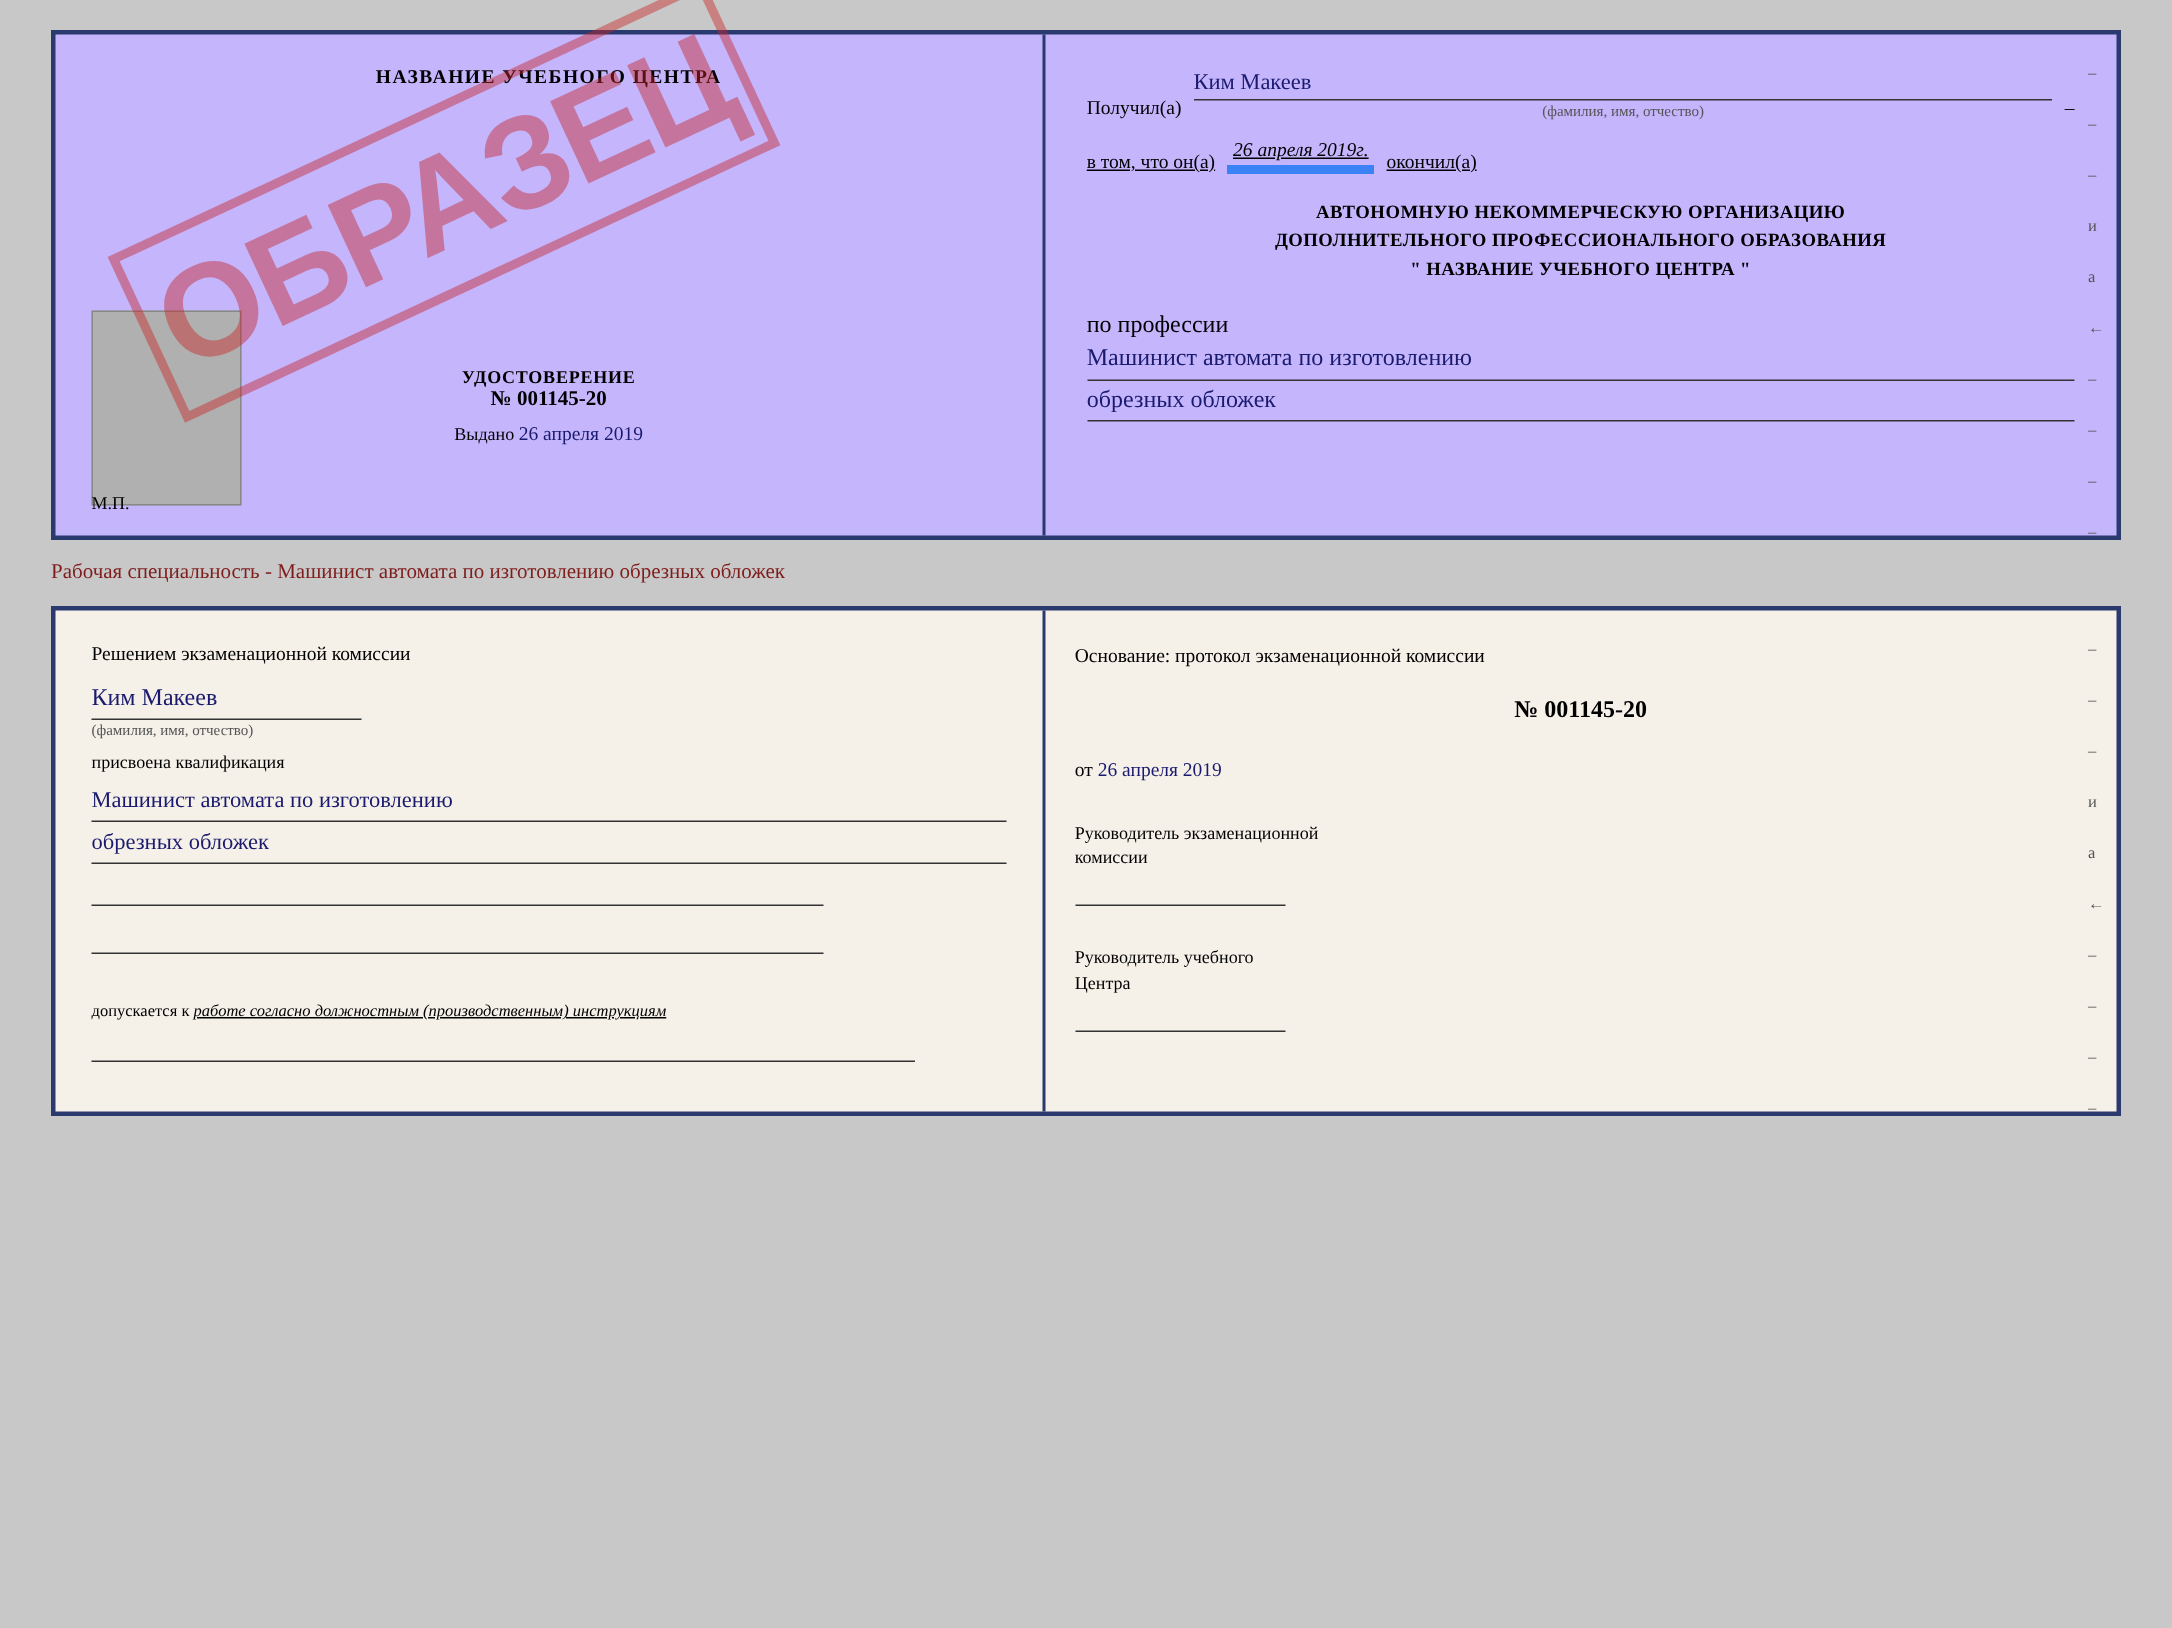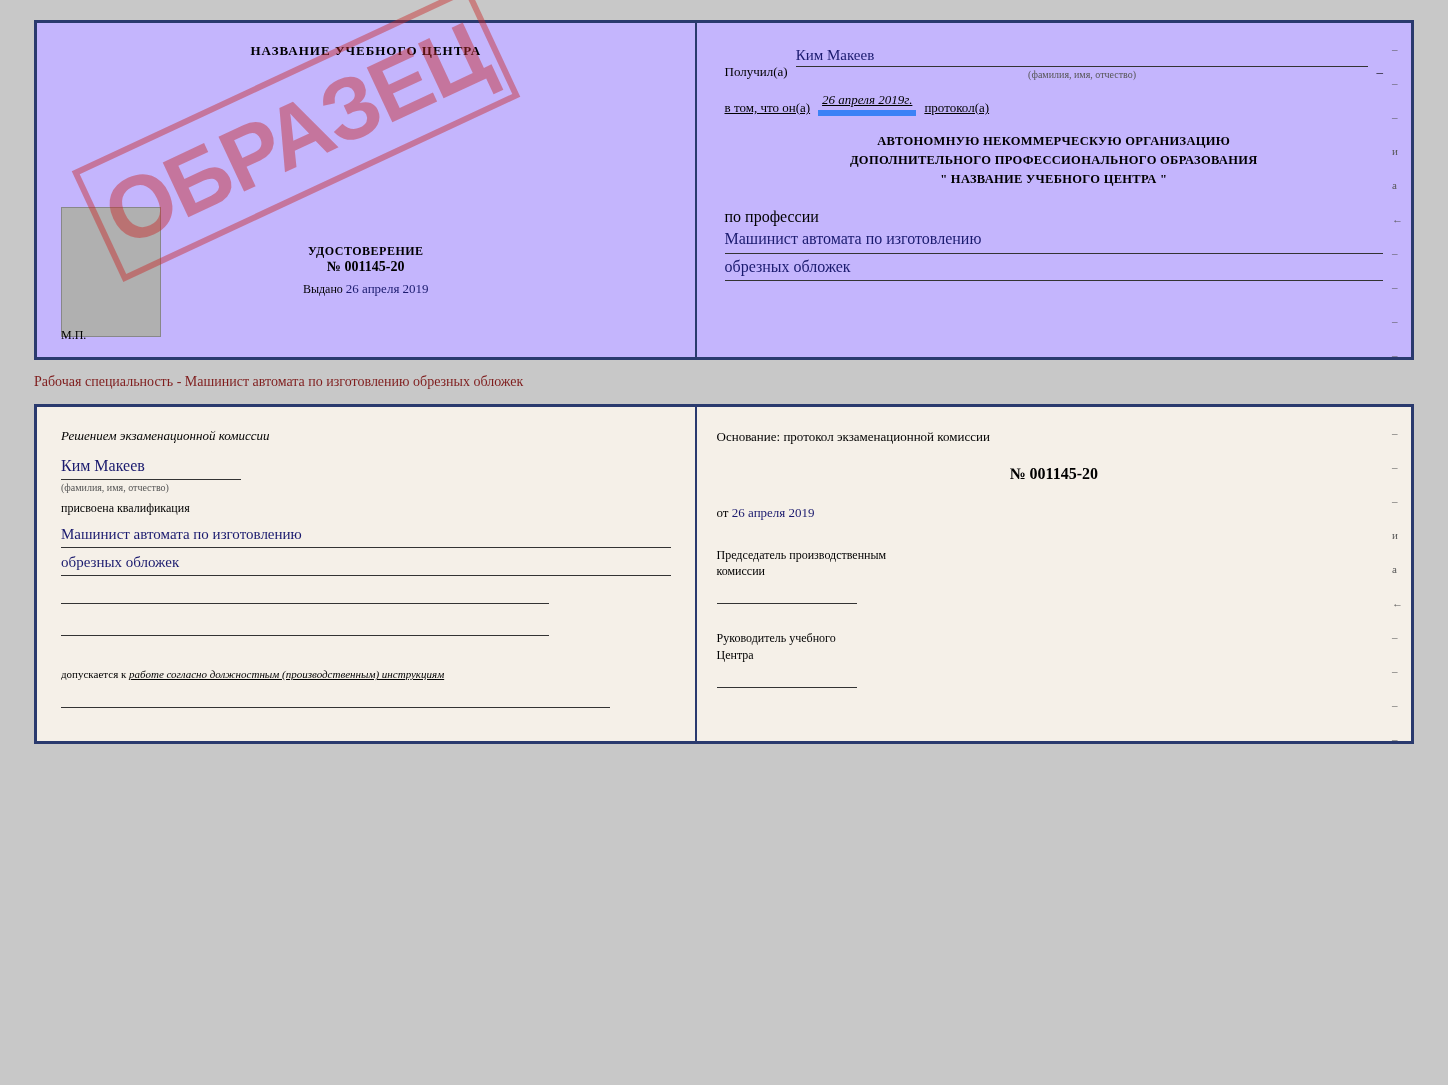--- a/index.html
+++ b/index.html
@@ -243,21 +243,20 @@
       padding: 20px 20px;
       display: flex;
       flex-direction: column;
       gap: 10px;
       position: relative;
     }
 
     .decision-text {
       font-size: 13px;
       line-height: 1.4;
-      font-style: italic;
     }
 
     .decision-name {
       font-size: 16px;
       font-family: 'Segoe Script', 'Brush Script MT', cursive;
       color: #1a1a6e;
       margin: 4px 0;
     }
 
     .assigned-text {
@@ -374,21 +373,21 @@
         <div style="flex:1; display:flex; flex-direction:column;">
           <span class="recipient-name">Ким Макеев</span>
           <span class="sub-label">(фамилия, имя, отчество)</span>
         </div>
         <span style="font-size:13px;">–</span>
       </div>
 
       <div class="date-line">
         <span>в том, что он(а)</span>
         <span class="date-value">26 апреля 2019г.</span>
-        <span>протокол(а)</span>
+        <span>окончил(а)</span>
       </div>
 
       <div class="org-block">
         <div>АВТОНОМНУЮ НЕКОММЕРЧЕСКУЮ ОРГАНИЗАЦИЮ</div>
         <div>ДОПОЛНИТЕЛЬНОГО ПРОФЕССИОНАЛЬНОГО ОБРАЗОВАНИЯ</div>
         <div>"  НАЗВАНИЕ УЧЕБНОГО ЦЕНТРА  "</div>
       </div>
 
       <div>
         <div class="profession-label">по профессии</div>
@@ -449,21 +448,21 @@
 
       <div class="protocol-number">№  001145-20</div>
 
       <div class="protocol-date">
         <span>от</span>
         <span style="font-family:'Segoe Script','Brush Script MT',cursive; color:#1a1a6e;">26 апреля 2019</span>
       </div>
 
       <div class="signature-block">
         <div class="sig-label">
-          <span>Председатель производственным</span><br>
+          <span>Руководитель экзаменационной</span><br>
           <span>комиссии</span>
         </div>
         <div class="sig-line"></div>
       </div>
 
       <div class="signature-block">
         <div class="sig-label">
           <span>Руководитель учебного</span><br>
           <span>Центра</span>
         </div>

